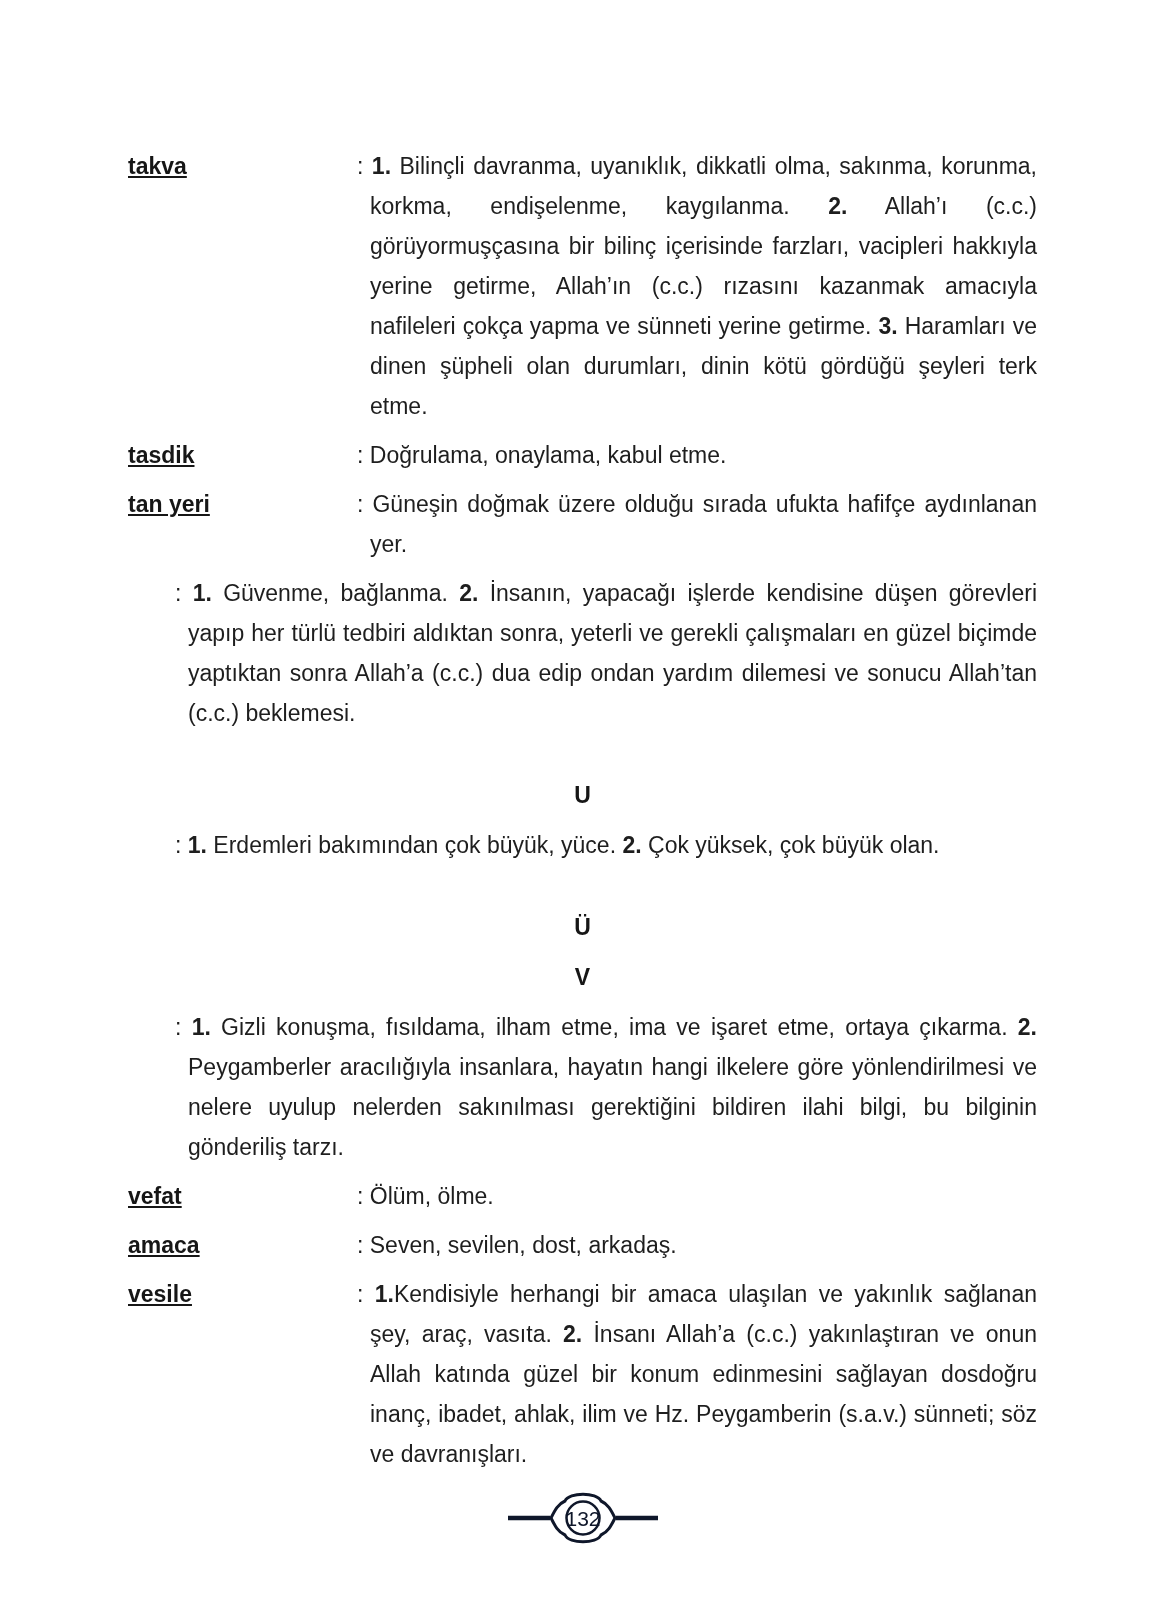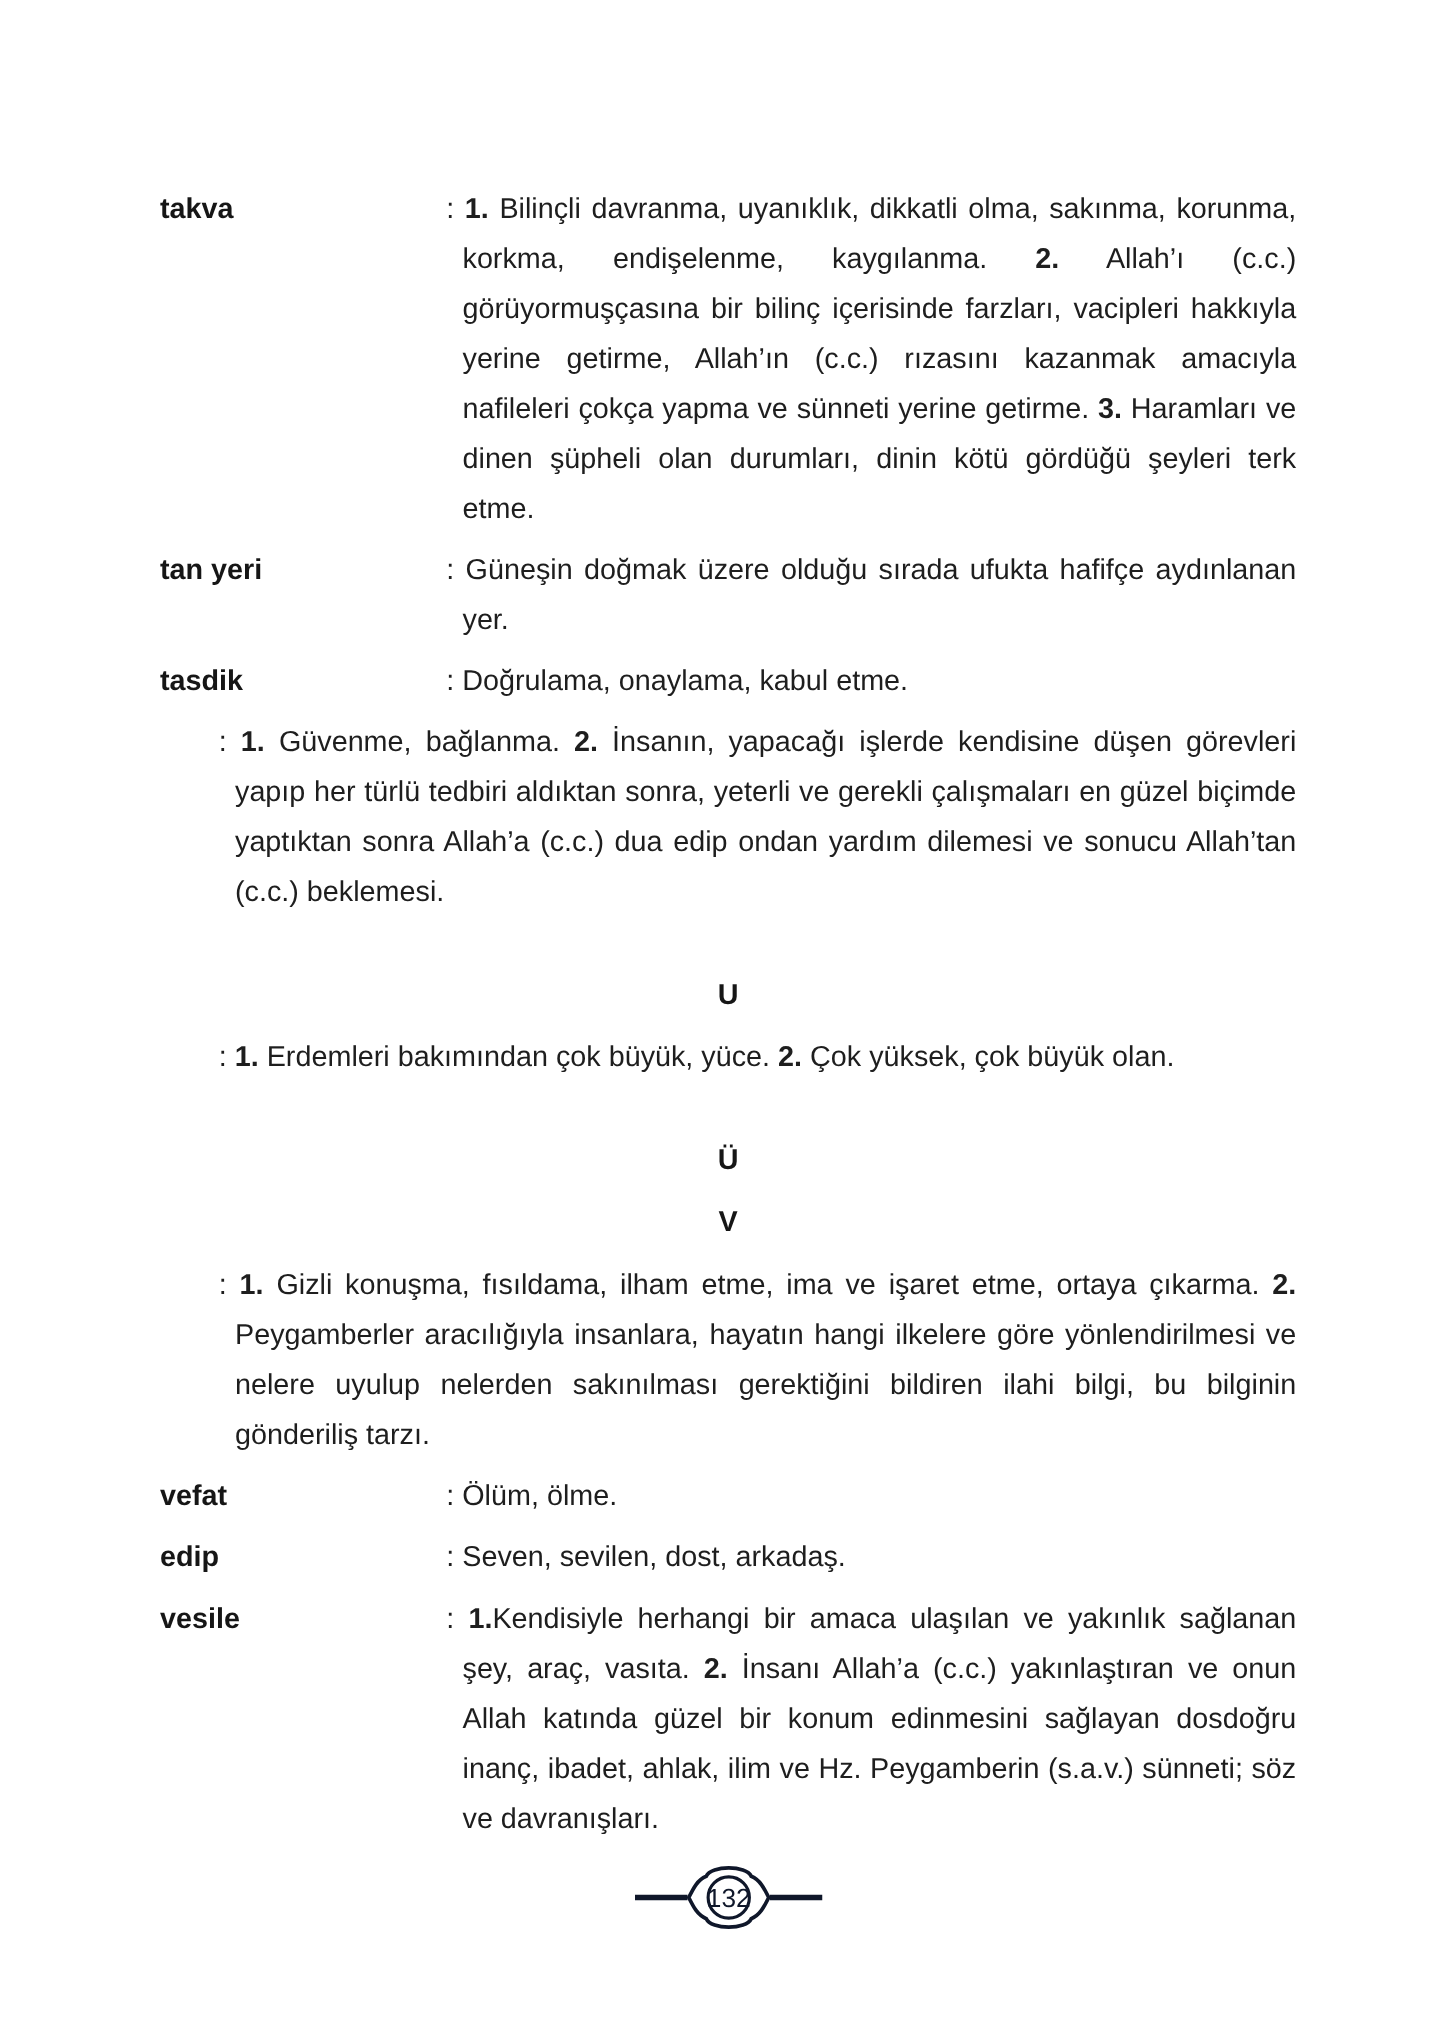--- a/index.html
+++ b/index.html
@@ -18,20 +18,21 @@
     display: flex;
     font-size: 23px;
     line-height: 40px;
     margin-bottom: 9px;
   }
   .term {
     flex: 0 0 182px;
     width: 182px;
     font-weight: bold;
     color: #161616;
+    text-decoration: underline;
   }
   .def {
     flex: 1 1 auto;
     text-align: justify;
     padding-left: 13px;
     text-indent: -13px;
     margin-left: 47px;
   }
   .def .b { font-weight: bold; }
   .sec-h {
@@ -55,26 +56,26 @@
 
 <main class="content">
 
   <section class="gsec">
     <div class="entries">
         <div class="entry">
           <div class="term">takva</div>
           <div class="def"><span>: </span><span class="b">1.</span><span> Bilinçli davranma, uyanıklık, dikkatli olma, sakınma, korunma, korkma, endişelenme, kaygılanma. </span><span class="b">2.</span><span> Allah’ı (c.c.) görüyormuşçasına bir bilinç içerisinde farzları, vacipleri hakkıyla yerine getirme, Allah’ın (c.c.) rızasını kazanmak amacıyla nafileleri çokça yapma ve sünneti yerine getirme. </span><span class="b">3.</span><span> Haramları ve dinen şüpheli olan durumları, dinin kötü gördüğü şeyleri terk etme.</span></div>
         </div>
         <div class="entry">
+          <div class="term">tasdik</div>
+          <div class="def"><span>: Doğrulama, onaylama, kabul etme.</span></div>
+        </div>
+        <div class="entry">
           <div class="term">tan yeri</div>
           <div class="def"><span>: Güneşin doğmak üzere olduğu sırada ufukta hafifçe aydınlanan yer.</span></div>
-        </div>
-        <div class="entry">
-          <div class="term">tasdik</div>
-          <div class="def"><span>: Doğrulama, onaylama, kabul etme.</span></div>
         </div>
         <div class="entry">
           <div class="def"><span>: </span><span class="b">1.</span><span> Güvenme, bağlanma. </span><span class="b">2.</span><span> İnsanın, yapacağı işlerde kendisine düşen görevleri yapıp her türlü tedbiri aldıktan sonra, yeterli ve gerekli çalışmaları en güzel biçimde yaptıktan sonra Allah’a (c.c.) dua edip ondan yardım dilemesi ve sonucu Allah’tan (c.c.) beklemesi.</span></div>
         </div>
       </div>
   </section>
 
   <section class="gsec gap-lg">
     <h2 class="sec-h">U</h2>
     <div class="entries">
@@ -92,21 +93,21 @@
     <h2 class="sec-h">V</h2>
     <div class="entries">
         <div class="entry">
           <div class="def"><span>: </span><span class="b">1.</span><span> Gizli konuşma, fısıldama, ilham etme, ima ve işaret etme, ortaya çıkarma. </span><span class="b">2.</span><span> Peygamberler aracılığıyla insanlara, hayatın hangi ilkelere göre yönlendirilmesi ve nelere uyulup nelerden sakınılması gerektiğini bildiren ilahi bilgi, bu bilginin gönderiliş tarzı.</span></div>
         </div>
         <div class="entry">
           <div class="term">vefat</div>
           <div class="def"><span>: Ölüm, ölme.</span></div>
         </div>
         <div class="entry">
-          <div class="term">edip</div>
+          <div class="term">amaca</div>
           <div class="def"><span>: Seven, sevilen, dost, arkadaş.</span></div>
         </div>
         <div class="entry">
           <div class="term">vesile</div>
           <div class="def"><span>: </span><span class="b">1.</span><span>Kendisiyle herhangi bir amaca ulaşılan ve yakınlık sağlanan şey, araç, vasıta. </span><span class="b">2.</span><span> İnsanı Allah’a (c.c.) yakınlaştıran ve onun Allah katında güzel bir konum edinmesini sağlayan dosdoğru inanç, ibadet, ahlak, ilim ve Hz. Peygamberin (s.a.v.) sünneti; söz ve davranışları.</span></div>
         </div>
       </div>
   </section>
 
   <div class="badge-wrap" style="color: #0f172a;">

